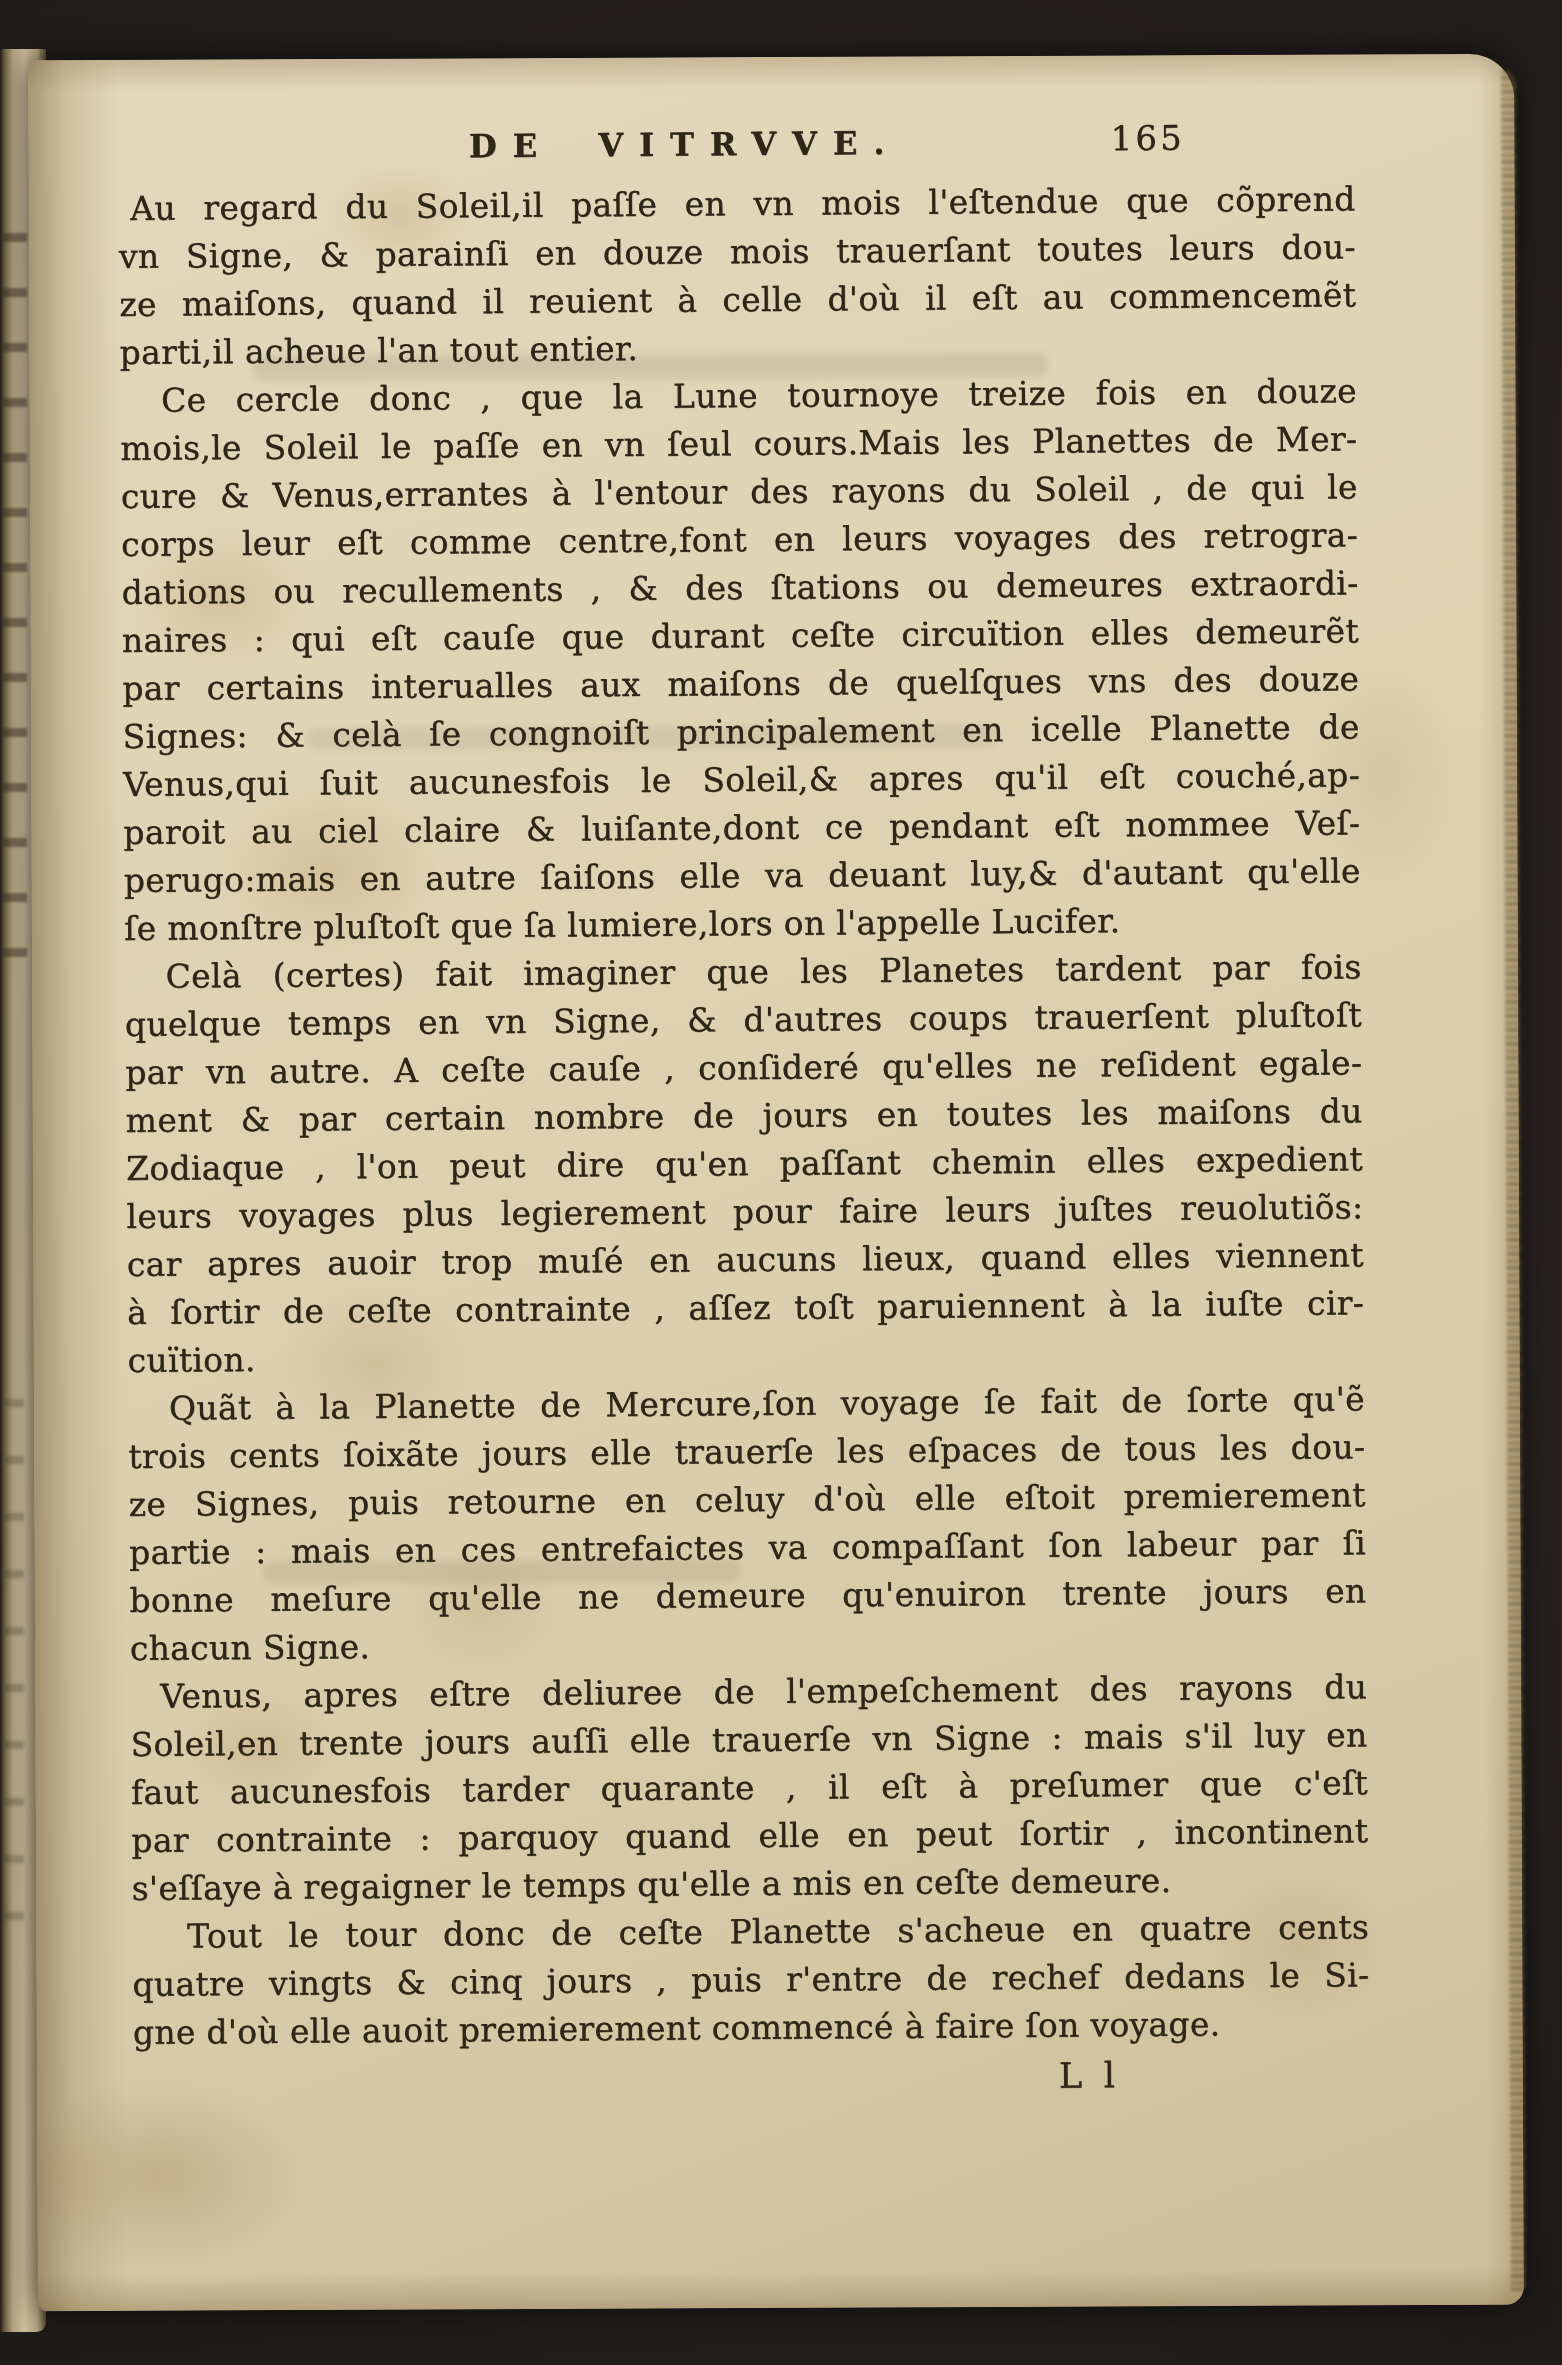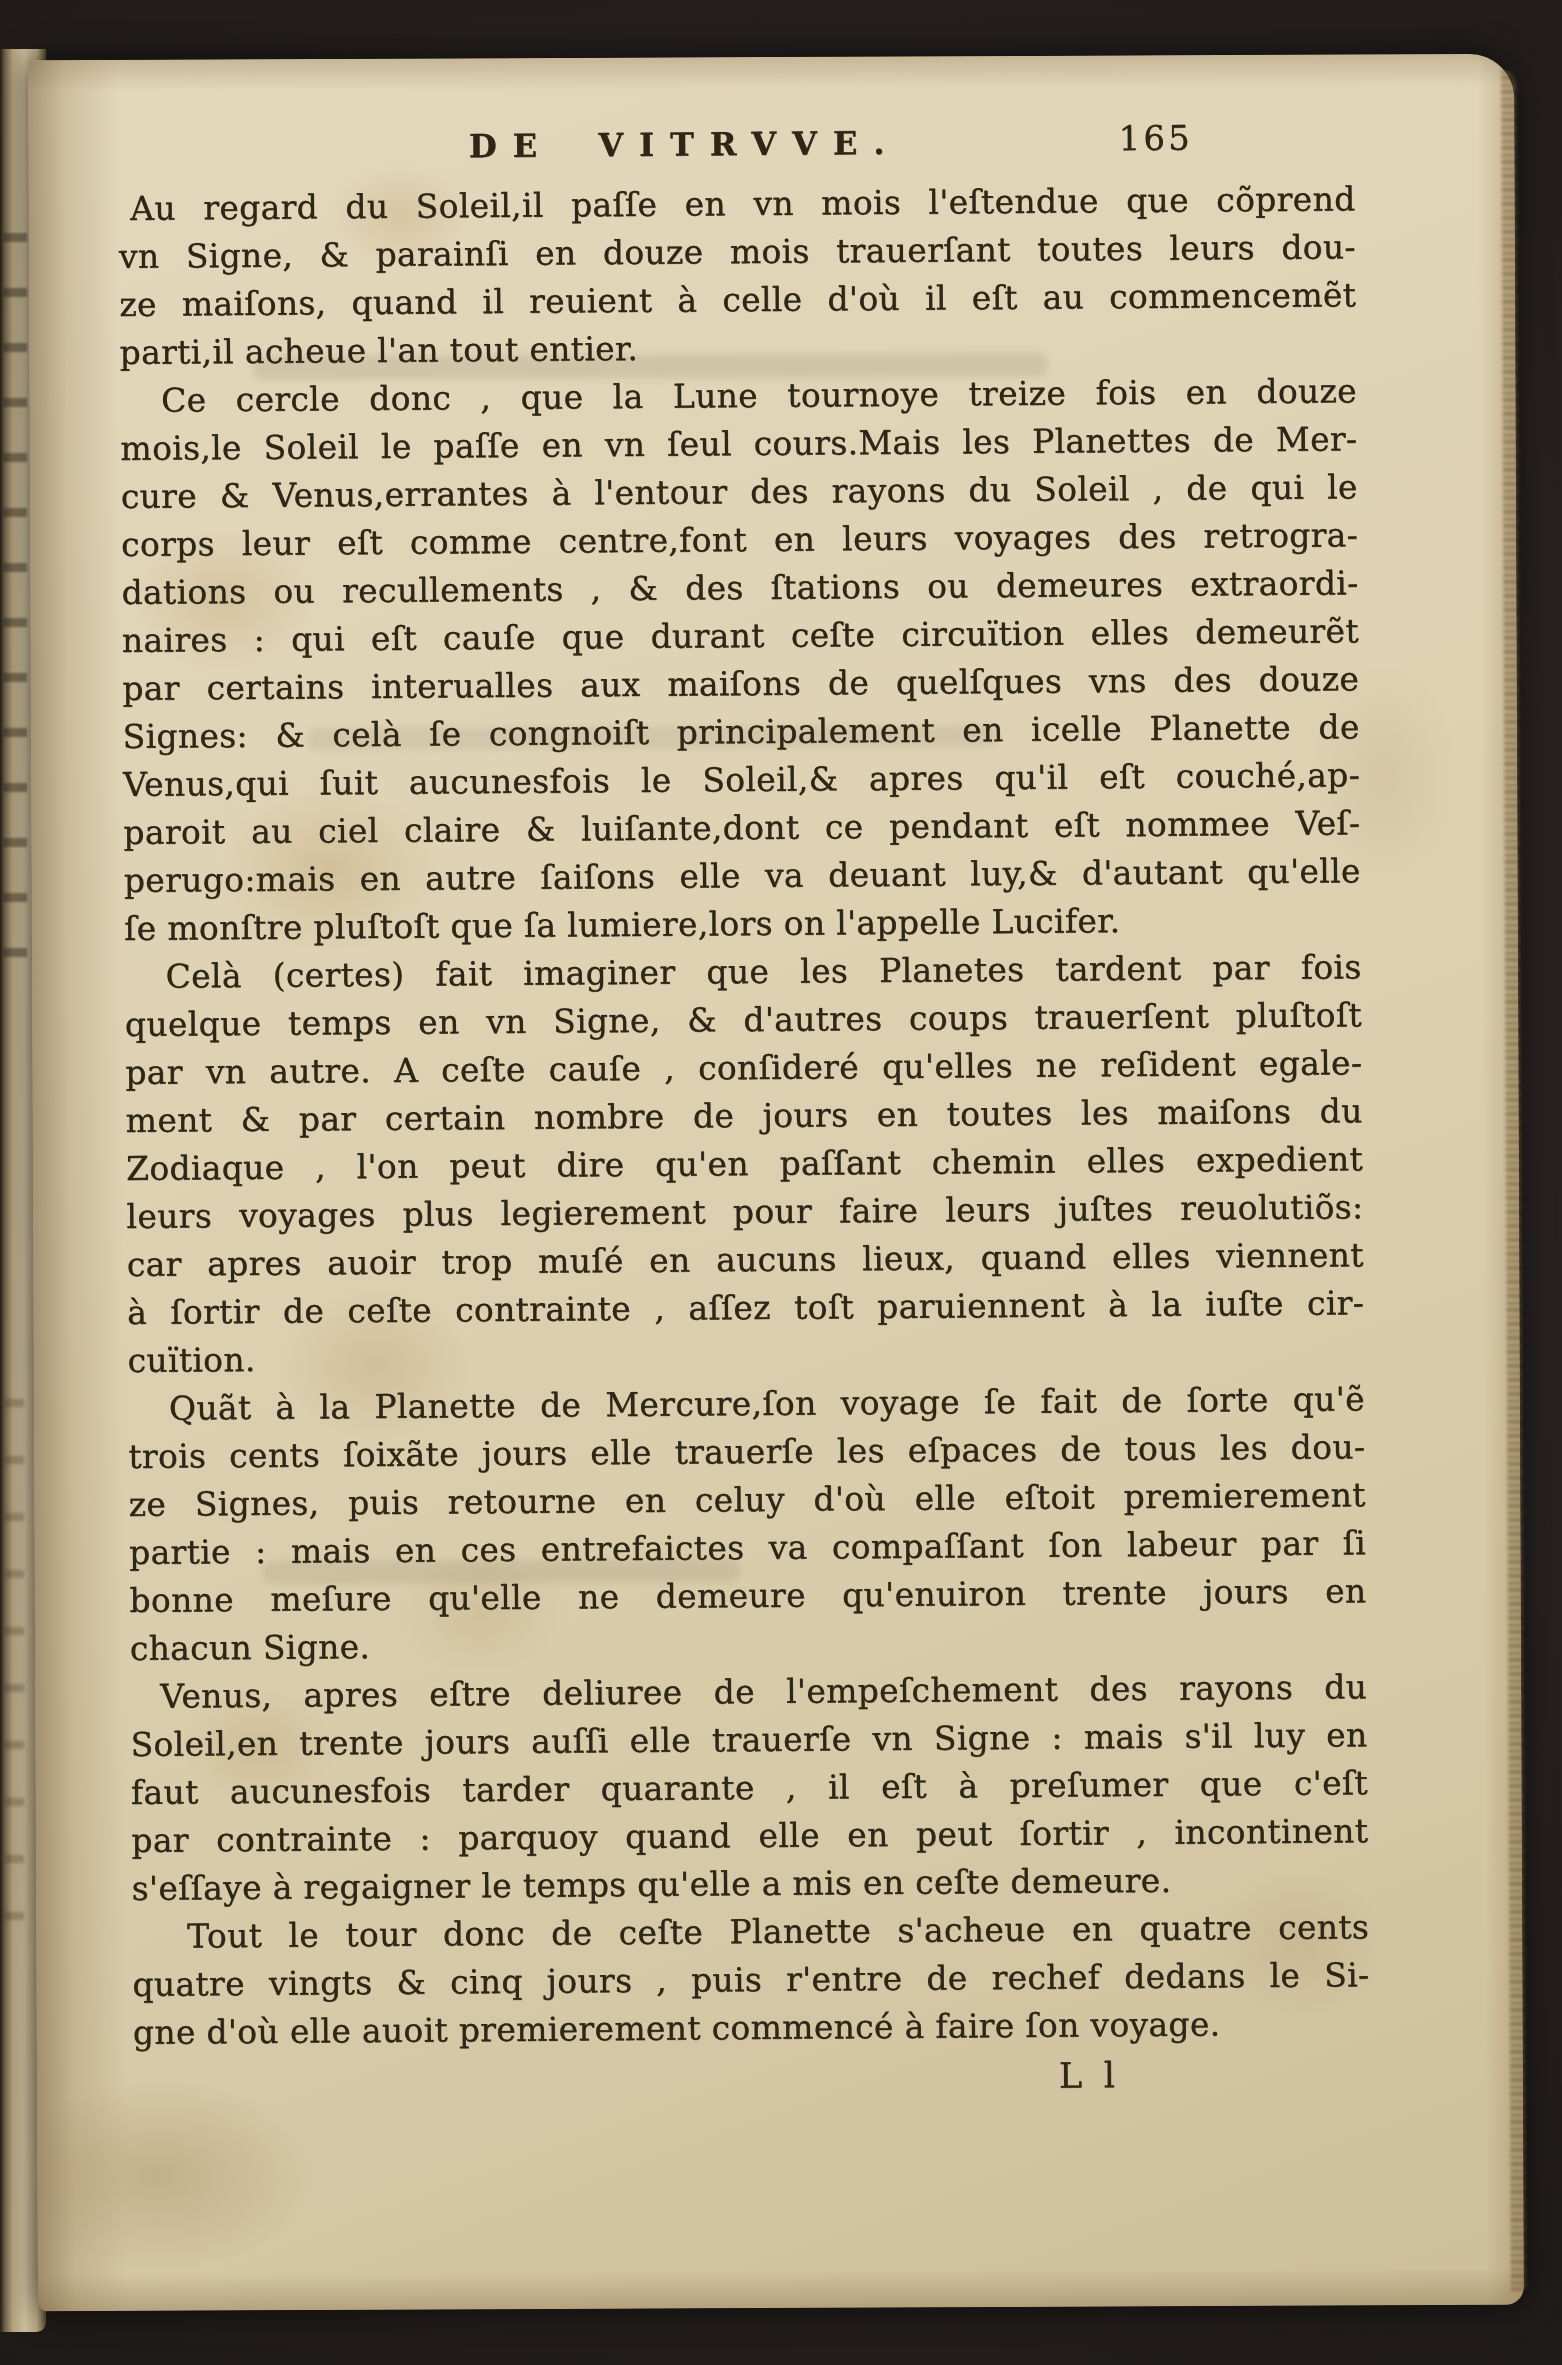--- a/index.html
+++ b/index.html
@@ -68,21 +68,21 @@
     transform:rotate(-0.2deg);
     color:#2e2616;
     -webkit-text-stroke:0.3px rgba(46,38,22,.38);
     text-shadow:0.3px 0.5px 0.5px rgba(46,38,22,.5), -0.2px -0.1px 0.4px rgba(46,38,22,.3);
   }
   .header-row{position:relative;height:37px;line-height:37px;margin-bottom:17px;}
   .running-title{
     position:absolute;left:50%;transform:translateX(-62%);
     font-size:32px;font-weight:bold;letter-spacing:16px;word-spacing:18px;white-space:nowrap;
   }
-  .folio{position:absolute;right:162px;top:-3.2px;font-size:34px;letter-spacing:3.2px;}
+  .folio{position:absolute;right:170px;top:-3.2px;font-size:34px;letter-spacing:3.2px;}
   .lines{font-size:33px;}
   .ln{height:48px;line-height:48px;text-align:justify;text-align-last:justify;letter-spacing:0.3px;}
   .ln.end{text-align-last:left;}
   .ln.first{padding-left:11.7px;}
   .ln.indent{padding-left:41px;}
   .ln.indent-sm{padding-left:30px;}
   .ln.indent-lg{padding-left:55px;}
   .ln.indent,.ln.indent-sm,.ln.indent-lg{box-sizing:border-box;}
   .sig{height:53px;line-height:53px;font-size:35px;text-align:right;padding-right:250px;letter-spacing:5.3px;}
 </style>

